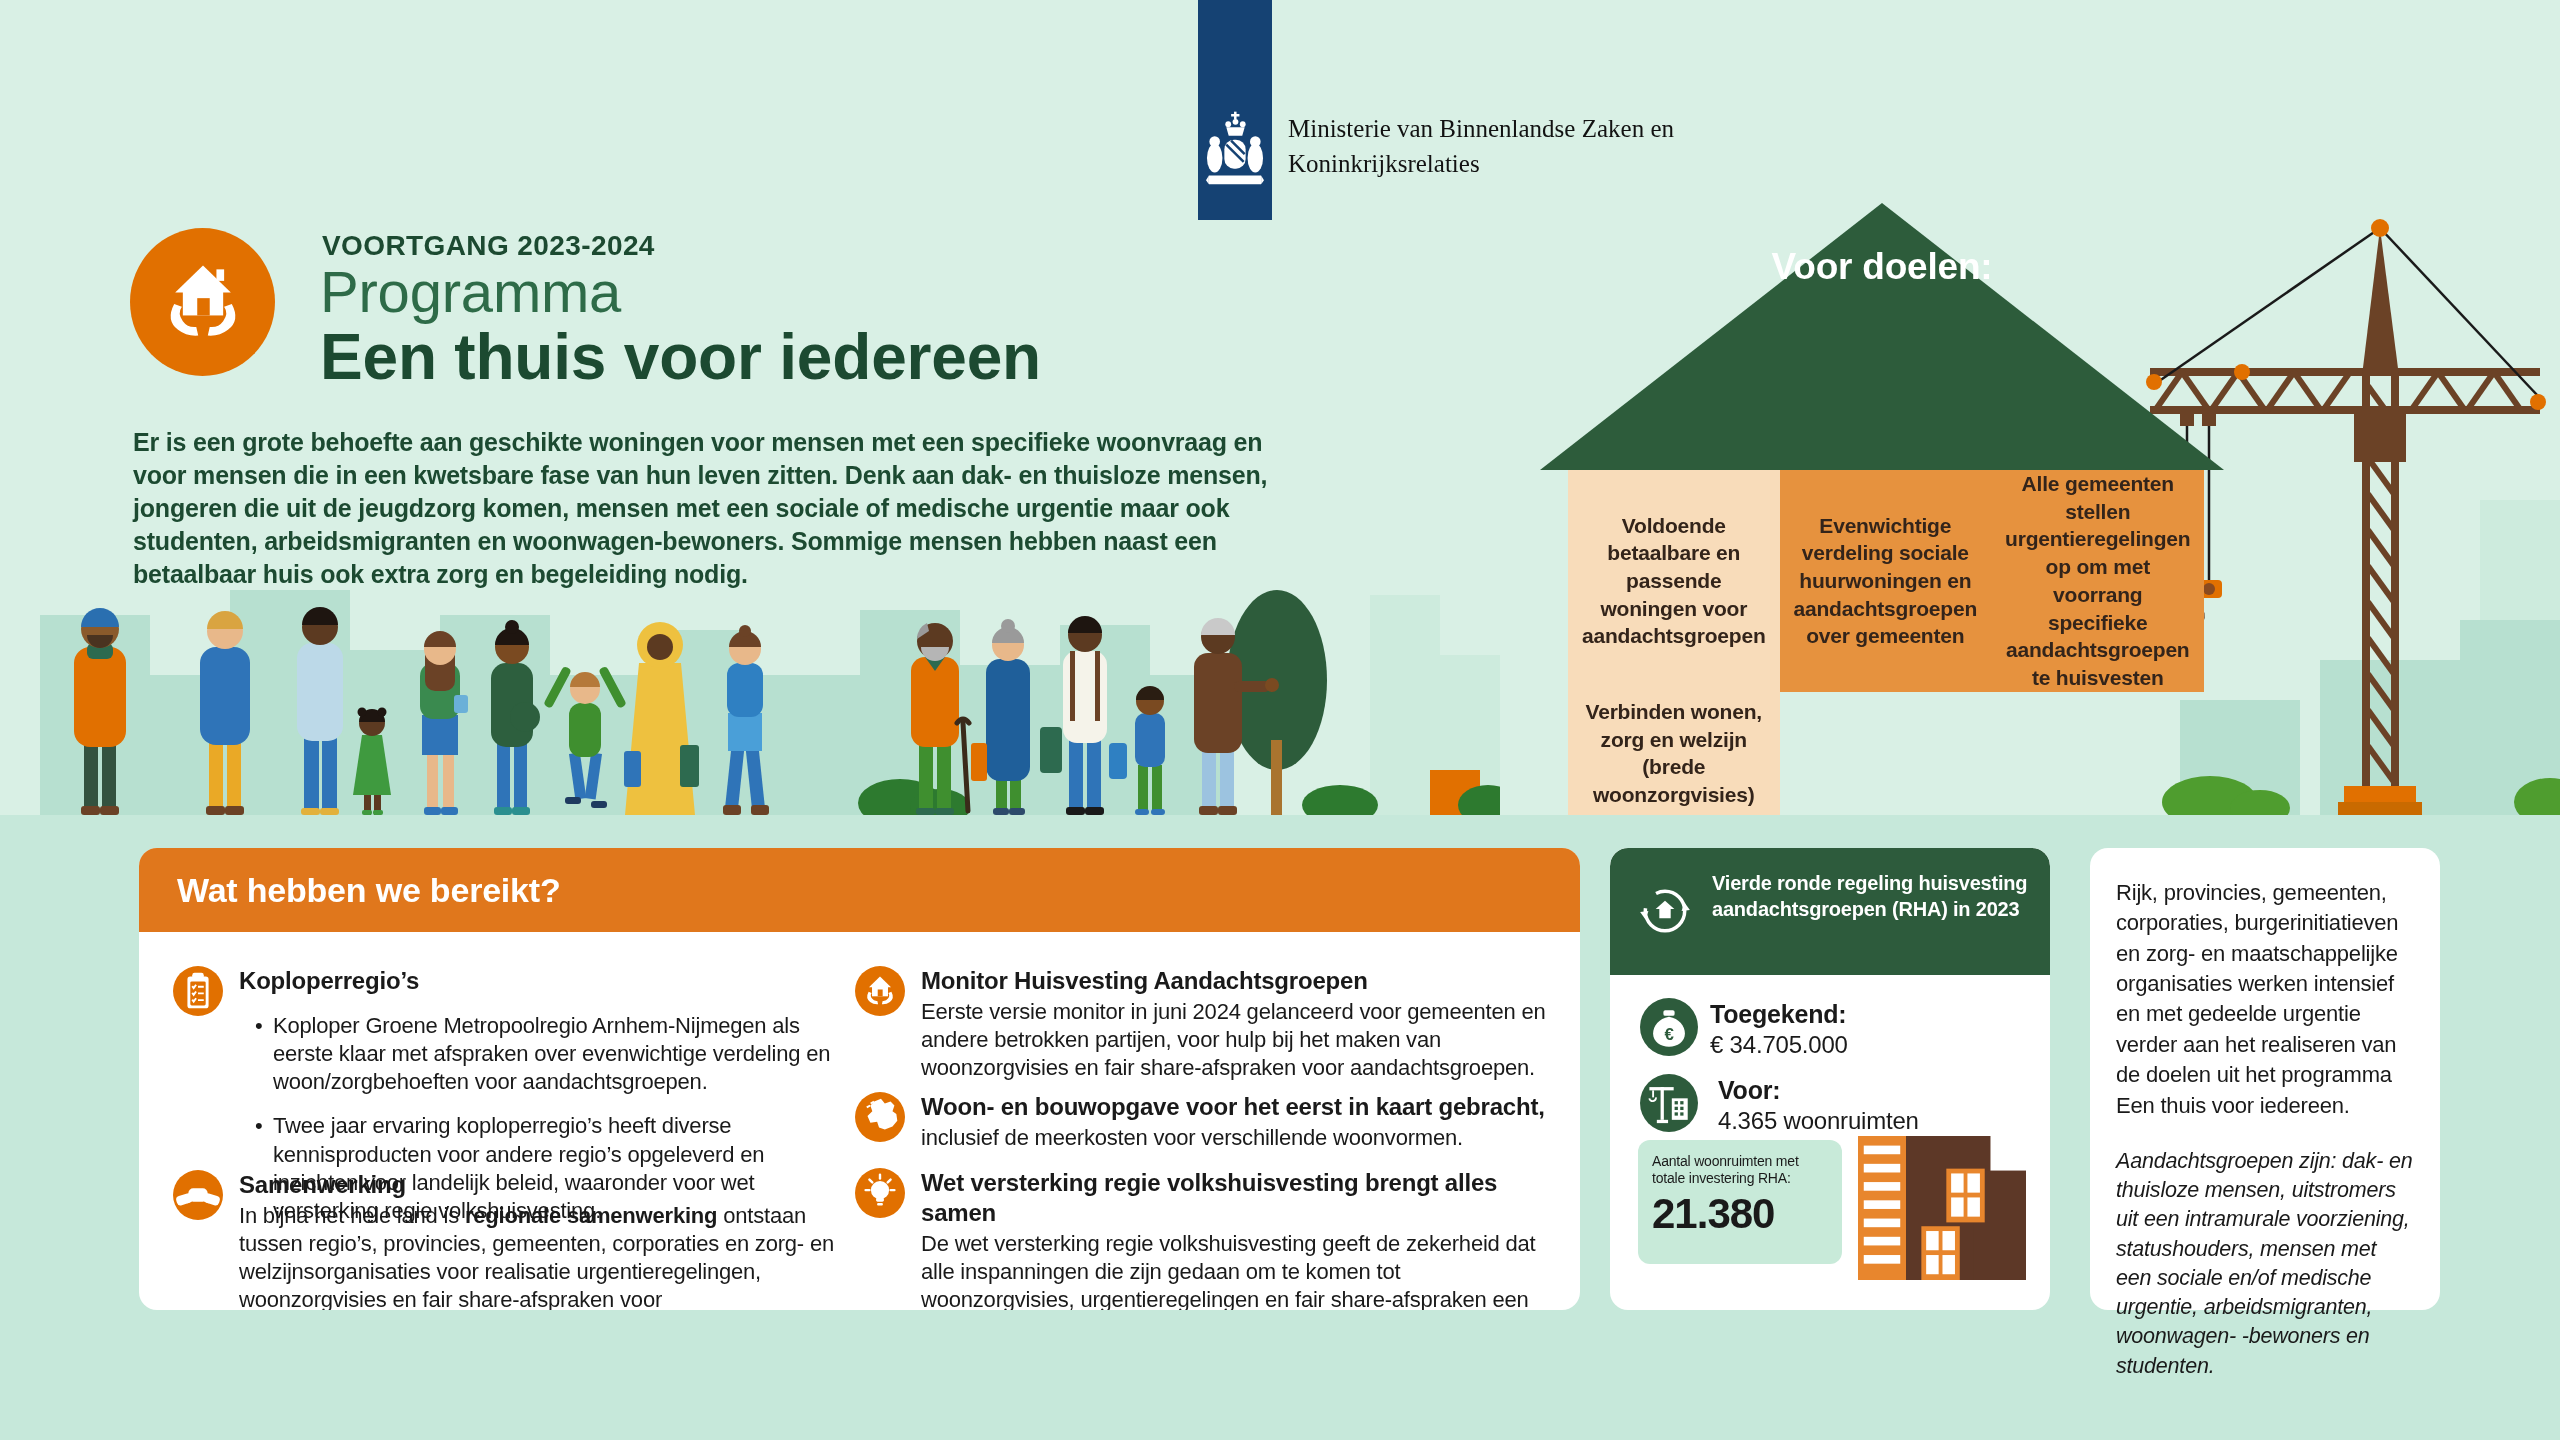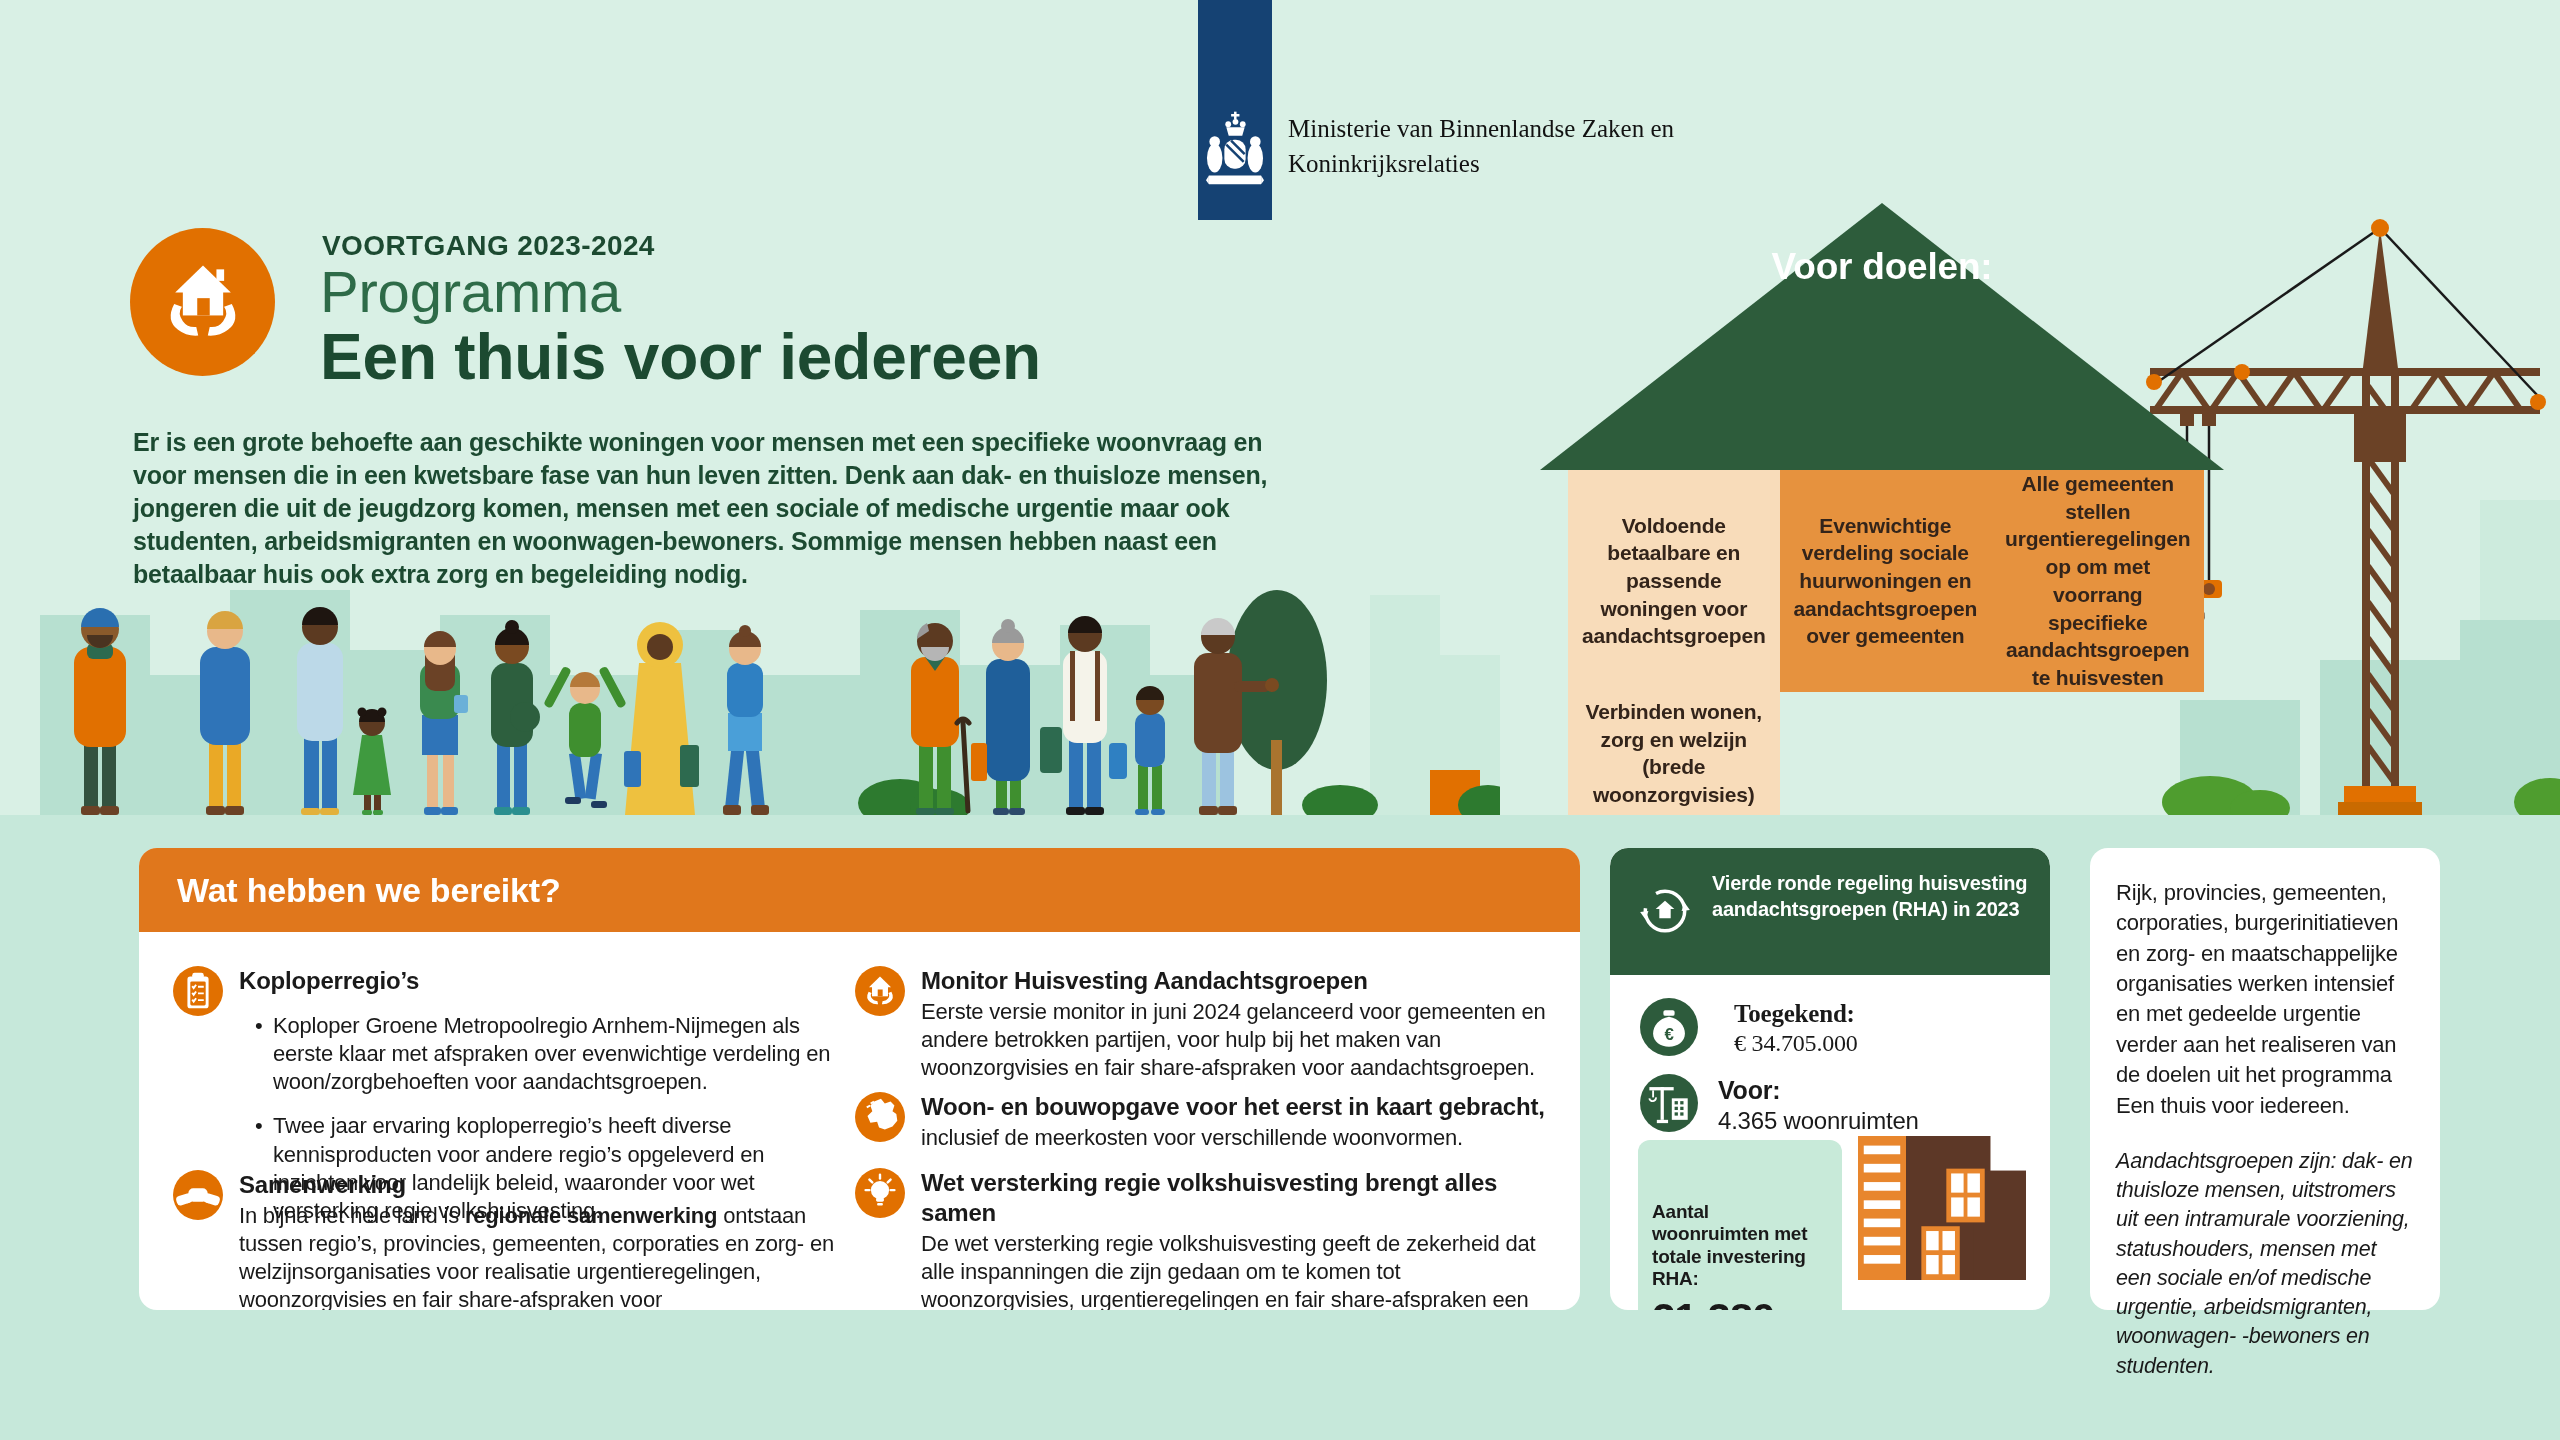--- a/index.html
+++ b/index.html
@@ -39,21 +39,21 @@
   .ic{border-radius:50%;display:flex;align-items:center;justify-content:center;}
   .ic-orange{background:#e17000;}
   .ic-green{background:#2d5b3c;}
   
   .card-rha{left:1610px;top:848px;width:440px;height:462px;overflow:hidden;}
   .rha-hd{height:127px;background:#2d5b3c;border-radius:18px 18px 0 0;position:relative;}
   .rha-hd .t{position:absolute;left:102px;top:22px;width:320px;color:#fff;font-size:20px;font-weight:700;line-height:1.3;}
   .rha-label{font-size:25px;font-weight:700;}
   .rha-value{font-size:24px;margin-top:2px;}
   .mintbox{background:#c8ead9;border-radius:12px;padding:13px 14px;box-sizing:border-box;}
-  .mintbox .lbl{font-size:19px;font-weight:700;line-height:1.18;margin-top:48px;}
+  .mintbox .lbl{font-size:14px;font-weight:400;line-height:1.18;}
   .mintbox .num{font-size:42px;font-weight:700;margin-top:4px;letter-spacing:-1px;}
   
   .card-out{left:2090px;top:848px;width:350px;height:462px;box-sizing:border-box;padding:30px 26px;}
   .card-out .p1{font-size:22px;line-height:1.38;}
   .card-out .p2{font-size:21.5px;line-height:1.36;font-style:italic;margin-top:26px;}
   
   .ground{left:0;top:815px;width:2560px;height:625px;background:#c6e8da;}
 </style>
 </head>
 <body>
@@ -473,21 +473,21 @@
     </div>
     <div class="t">Vierde ronde regeling huisvesting aandachtsgroepen (RHA) in 2023</div>
   </div>
   <div class="abs ic ic-green" style="left:30px;top:150px;width:58px;height:58px;">
     <svg width="58" height="58" viewBox="0 0 62 62">
       <rect x="25" y="13" width="12" height="6" rx="2" fill="#fff"></rect>
       <path d="M31 20 c-11 2 -17 10 -17 18 c0 9 8 14 17 14 c9 0 17 -5 17 -14 c0 -8 -6 -16 -17 -18 z" fill="#fff"></path>
       <text x="31" y="45" font-size="18" font-weight="bold" fill="#2d5b3c" text-anchor="middle" font-family="Liberation Sans, sans-serif">€</text>
     </svg>
   </div>
-  <div class="abs" style="left:124px;top:152px;width:300px;font-family:Liberation Serif, serif;">
+  <div class="abs" style="left:100px;top:152px;width:300px;">
     <div class="rha-label">Toegekend:</div>
     <div class="rha-value">€ 34.705.000</div>
   </div>
   <div class="abs ic ic-green" style="left:30px;top:226px;width:58px;height:58px;">
     <svg width="58" height="58" viewBox="0 0 62 62">
       <rect x="34" y="26" width="17" height="23" fill="#fff"></rect>
       <g fill="#2d5b3c">
         <rect x="37" y="29" width="3.5" height="3.5"></rect>
           <rect x="43" y="29" width="3.5" height="3.5"></rect>
         <rect x="37" y="35" width="3.5" height="3.5"></rect>

